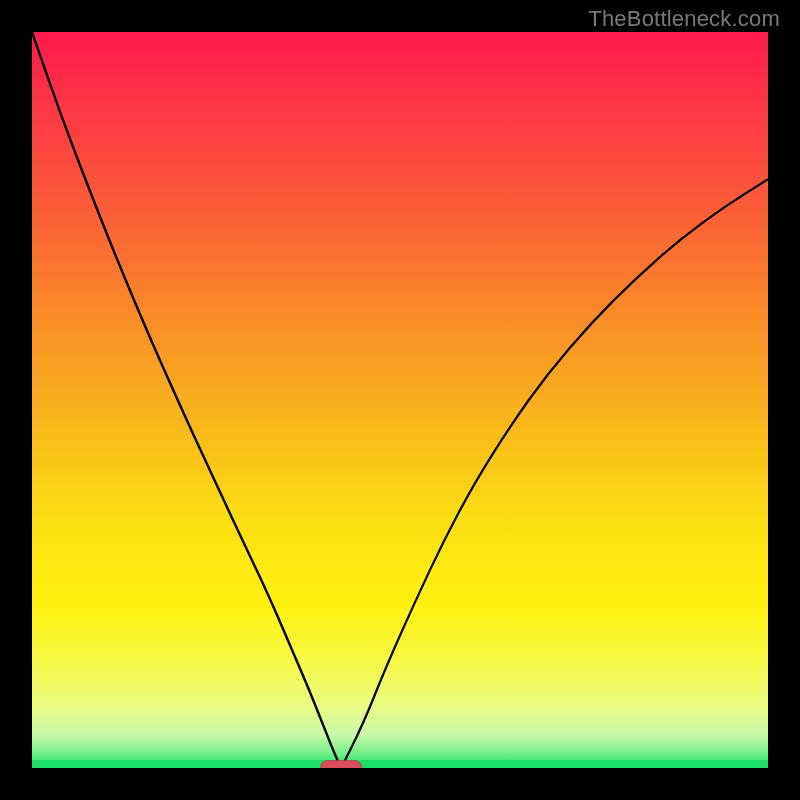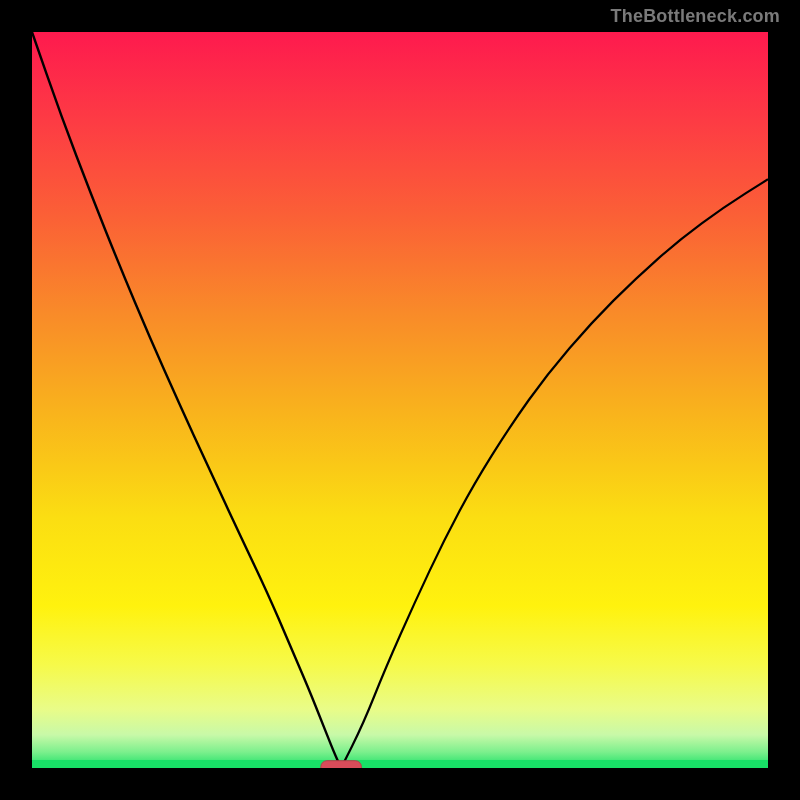--- a/index.html
+++ b/index.html
@@ -24,23 +24,23 @@
     left: 0;
     top: 0;
     width: 736px;
     height: 736px;
   }
   .watermark {
     position: absolute;
     top: 6px;
     right: 20px;
     color: #7a7a7a;
-    font-size: 18px;
+    font-size: 22px;
     letter-spacing: 0.2px;
-    font-weight: 700;
+    font-weight: 400;
   }
   svg { display: block; }
 </style>
 </head>
 <body>
 
 <div class="watermark">TheBottleneck.com</div>
 
 <div class="frame">
   <svg class="plot" viewBox="0 0 736 736" preserveAspectRatio="none">

